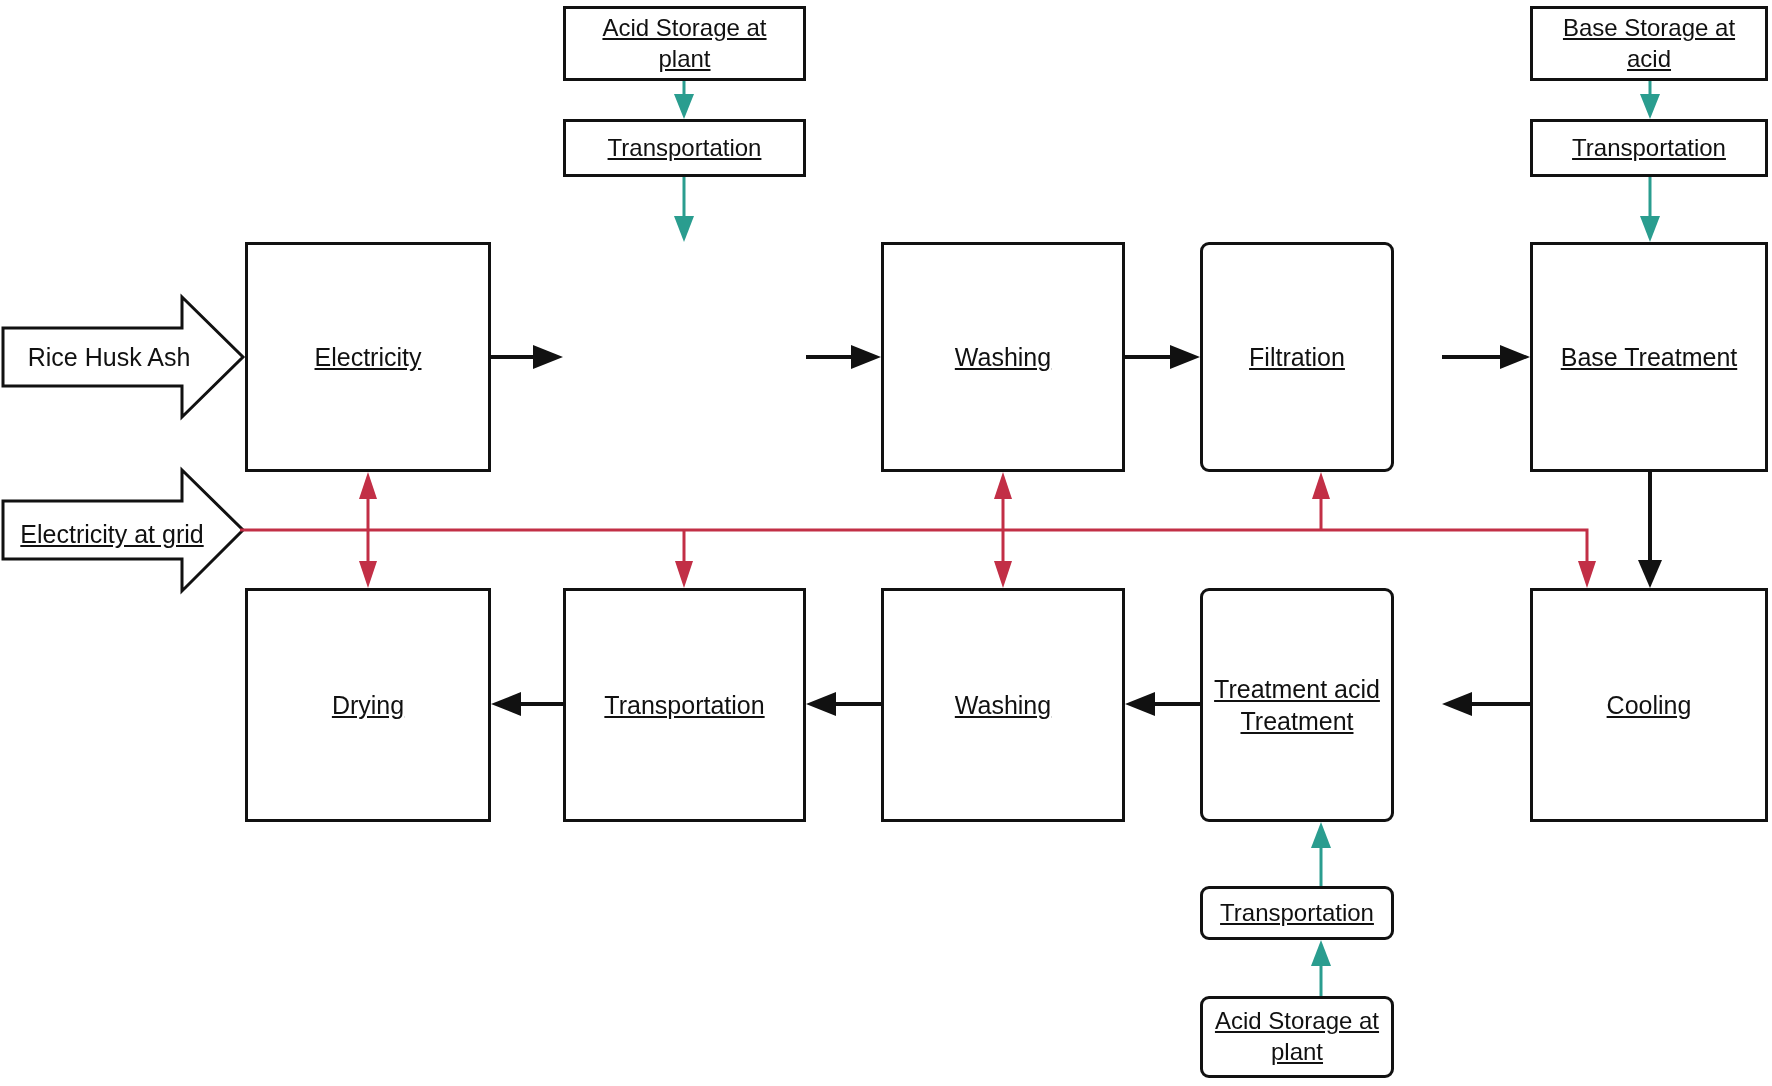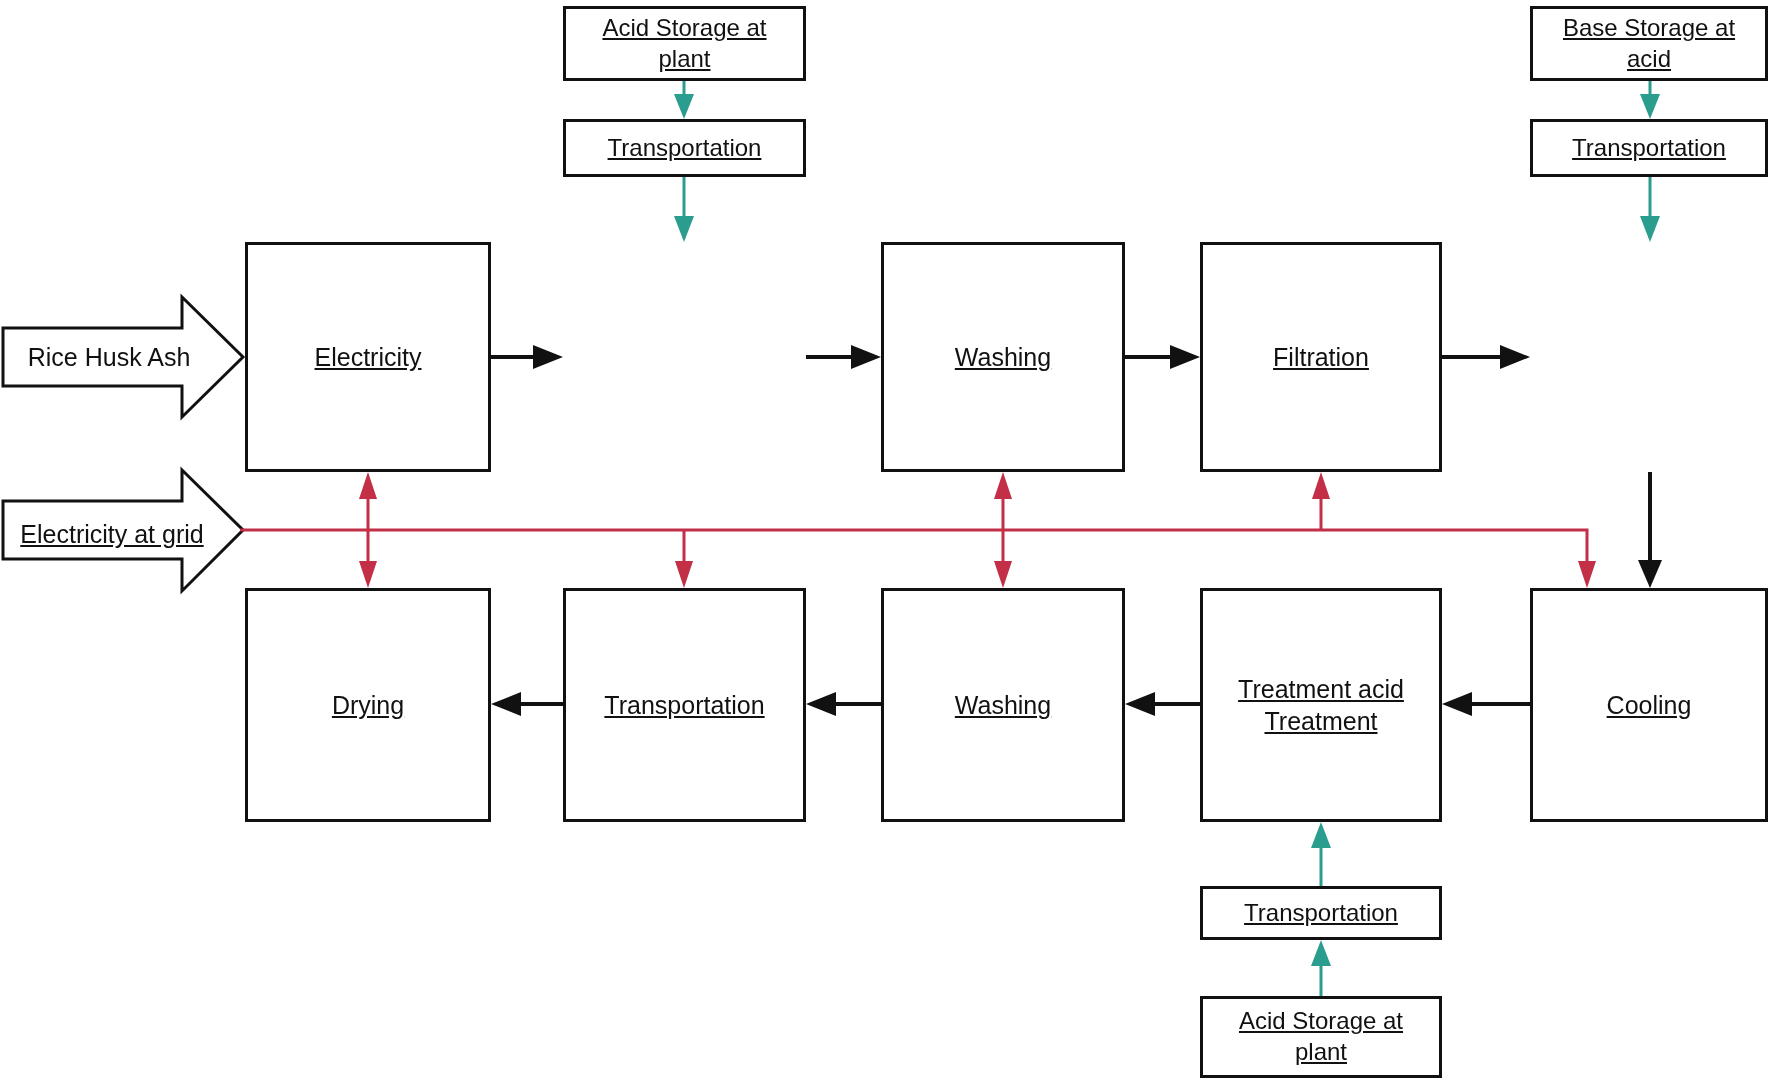--- a/index.html
+++ b/index.html
@@ -27,21 +27,21 @@
     font-size:25px;line-height:1.28;
     padding:0 8px;
     text-decoration:underline;
   }
   .sbox{font-size:24px;}
   .toprow{top:242px;height:230px;}
   .botrow{top:588px;height:234px;}
   .c1{left:245px;width:246px;}
   .c2{left:563px;width:243px;}
   .c3{left:881px;width:244px;text-align:center;}
-  .c4{left:1200px;width:242px;}
+  .c4{left:1200px;width:194px;border-radius:9px;}
   .c5{left:1530px;width:238px;}
   #connectors{
     position:absolute;left:0;top:0;width:1772px;height:1086px;
     pointer-events:none;
   }
   .sk{stroke:var(--ink);stroke-width:4;fill:none;}
   .skb{stroke:var(--ink);stroke-width:3;fill:var(--paper);}
   .fk{fill:var(--ink);stroke:none;}
   .sr{stroke:var(--red);stroke-width:3;fill:none;}
   .fr{fill:var(--red);stroke:none;}
@@ -182,20 +182,23 @@
 
   <div class="pbox toprow c1">
     <span>Electricity</span>
   </div>
   <div class="pbox toprow c3">
     <span>Washing</span>
   </div>
   <div class="pbox toprow c4">
     <span>Filtration</span>
   </div>
+  <div class="pbox toprow c5">
+    <span>Base Treatment</span>
+  </div>
 
   <div class="pbox botrow c1">
     <span>Drying</span>
   </div>
   <div class="pbox botrow c2">
     <span>Transportation</span>
   </div>
   <div class="pbox botrow c3">
     <span>Washing</span>
   </div>

